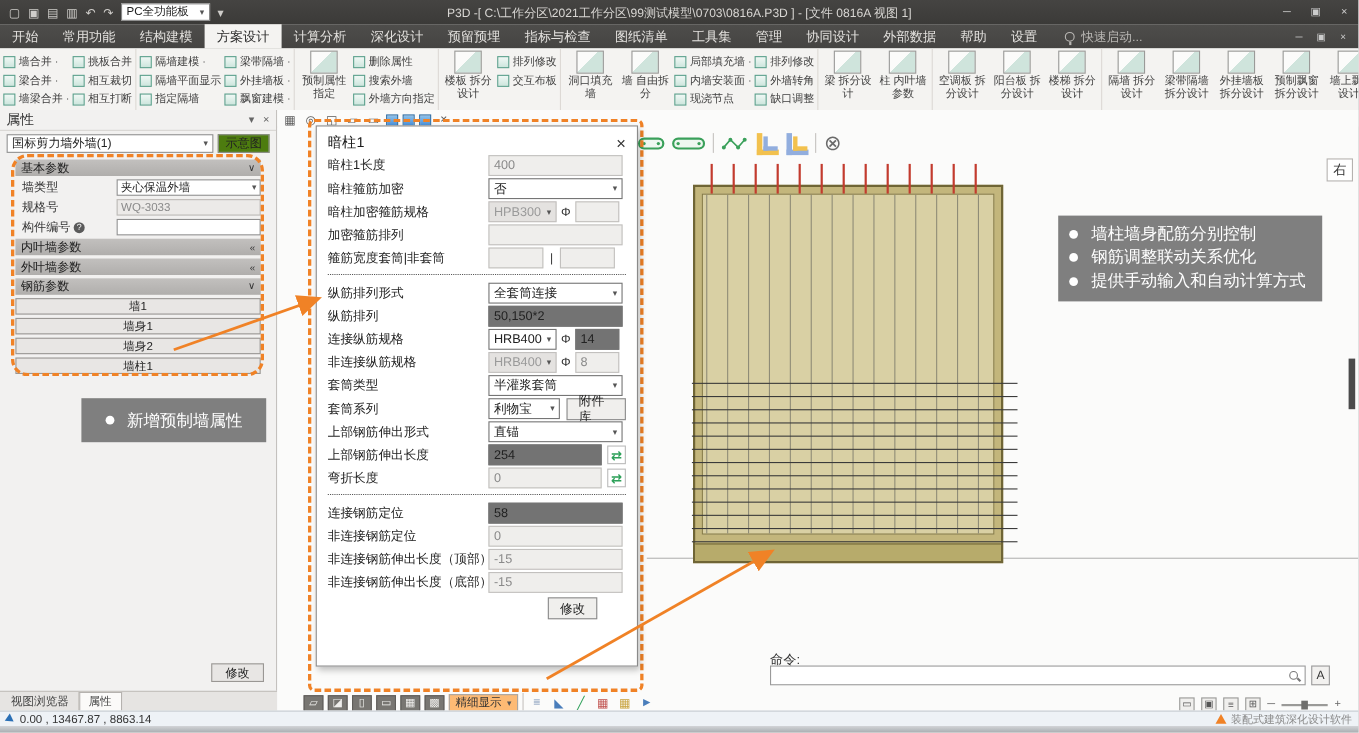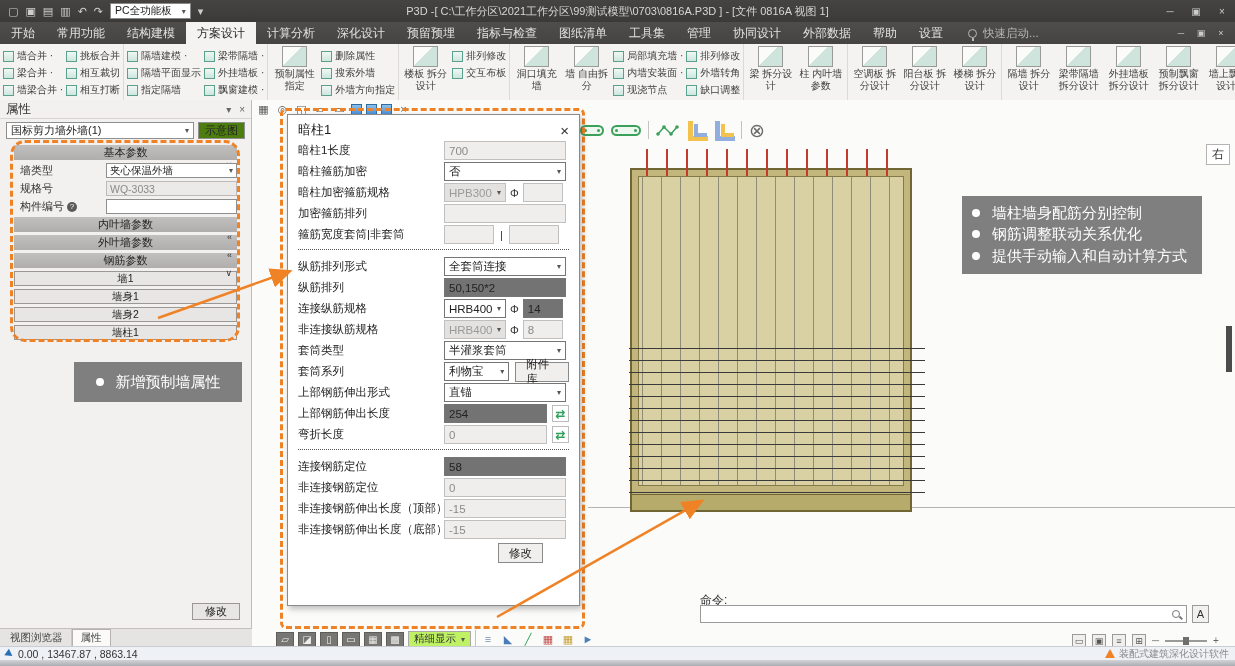--- a/index.html
+++ b/index.html
@@ -39,21 +39,21 @@
 
 
 #leftpanel { position:absolute; left:0; top:100px; width:252px; height:528px; background:#f2f1f0; border-right:1px solid #bfbcb9; }
 .pp-header { height:19px; display:flex; align-items:center; padding:0 6px; font-size:12.5px; color:#333; border-bottom:1px solid #d8d5d2; }
 .pp-hicons { margin-left:auto; display:flex; gap:8px; font-size:10px; color:#666; }
 .pp-combo-row { display:flex; gap:4px; margin:3px 6px 6px 6px; }
 .pp-combo { flex:1; height:17px; background:#fff; border:1px solid #8f8f8f; font-size:11px; color:#222; display:flex; align-items:center; padding:0 4px; }
 .pp-combo .dd { margin-left:auto; font-size:8px; color:#555; }
 .pbtn { height:17px; border:1px solid #8f8f8f; background:#4d7c0f; font-size:11px; color:#222; display:flex; align-items:center; justify-content:center; padding:0 6px; cursor:default; }
 .pp-content { margin:0 14px; }
-.sect { height:15px; background:linear-gradient(#c2c0be,#b0aeac); display:flex; align-items:center; font-size:11px; color:#1d1d1d; padding:0 5px; margin-bottom:3px;flex-direction:column; }
+.sect { height:15px; background:linear-gradient(#c2c0be,#b0aeac); display:flex; align-items:center; font-size:11px; color:#1d1d1d; padding:0 5px; margin-bottom:3px; }
 .sect .sic { margin-left:auto; font-size:9px; color:#333; }
 .prow { display:flex; align-items:center; height:15px; margin:0 0 3px 6px; font-size:11px; color:#333; }
 .plabel { flex:0 0 86px; white-space:nowrap; display:flex; align-items:center; gap:3px; }
 .pctrl { flex:1; height:15px; border:1px solid #8f8f8f; background:#fff; font-size:10.5px; color:#222; display:flex; align-items:center; padding:0 3px; }
 .pctrl.dis { background:#eceae8; color:#8a8a8a; border-color:#bdbab7; }
 .pctrl .dd { margin-left:auto; font-size:8px; color:#555; }
 .help-ico { width:10px; height:10px; border-radius:50%; background:#5a5a5a; color:#fff; font-size:8px; display:flex; align-items:center; justify-content:center; }
 .rebar-btn { height:15px; border:1px solid #9a9794; background:#e8e6e4; font-size:10.5px; color:#222; display:flex; align-items:center; justify-content:center; margin-bottom:3px; cursor:default; }
 .pp-dashed { position:absolute; left:10px; top:40px; width:230px; height:202px; border:3px dashed #f08226; border-radius:15px; pointer-events:none; z-index:5; }
 .anno { position:absolute; background:#7f7f7f; color:#fff; z-index:20; }
@@ -101,21 +101,21 @@
 
 #cmd-label { position:absolute; left:448px; top:492px; font-size:12px; color:#333; }
 #cmd-input { position:absolute; left:448px; top:505px; width:487px; height:18px; background:#fff; border:1px solid #9a9a9a; display:flex; align-items:center; }
 .mag { margin-left:auto; margin-right:6px; width:8px; height:8px; border:1.5px solid #777; border-radius:50%; position:relative; }
 .mag::after { content:""; position:absolute; left:6px; top:6px; width:4px; height:1.5px; background:#777; transform:rotate(45deg); }
 #cmd-a { position:absolute; left:940px; top:505px; width:17px; height:18px; border:1px solid #9a9a9a; background:#f2f1ef; font-size:11px; color:#333; display:flex; align-items:center; justify-content:center; }
 
 
 #btoolbar { position:absolute; left:24px; top:530px; display:flex; gap:4px; align-items:center; }
 .bico { width:18px; height:15px; background:#787672; color:#efeeec; border:1px solid #5f5d5a; font-size:10px; display:flex; align-items:center; justify-content:center; }
-.bdrop { height:16px; border:1px solid #aaa7a4; background:#bef264; font-size:10.5px; color:#333; display:flex; align-items:center; gap:5px; padding:0 5px; }
+.bdrop { height:16px; border:1px solid #aaa7a4; background:#fdba74; font-size:10.5px; color:#333; display:flex; align-items:center; gap:5px; padding:0 5px; }
 .cico { width:16px; height:15px; font-size:11px; display:flex; align-items:center; justify-content:center; }
 #brtools { position:absolute; left:820px; top:534px; display:flex; gap:6px; align-items:center; }
 .pico { width:14px; height:13px; border:1px solid #9a9a98; background:#f0efed; font-size:9px; color:#555; display:flex; align-items:center; justify-content:center; }
 .slider { width:42px; height:2px; background:#9a9a98; position:relative; }
 .slider::after { content:""; position:absolute; left:18px; top:-3px; width:6px; height:8px; background:#6f6f6d; }
 
 
 #dlg-dash { position:absolute; left:280px; top:108px; width:305px; height:521px; border:3px dashed #f08226; border-radius:6px; z-index:40; pointer-events:none; }
 #dialog { position:absolute; left:287px; top:114px; width:293px; height:492px; background:#fff; border:1px solid #8a8a8a; box-shadow:2px 3px 6px rgba(0,0,0,.25); z-index:45; padding:4px 10px 6px 10px; }
 #dlg-titlerow { height:22px; display:flex; align-items:center; }
@@ -612,21 +612,21 @@
 
   <div id="dlg-dash"></div>
   <div id="dialog">
     <div id="dlg-titlerow">
       <span id="dlg-title">暗柱1</span>
       <span id="dlg-close">×</span>
     </div>
     <div id="dlg-fields">
         <div class="drow">
           <span class="dlabel">暗柱1长度</span>
-          <span class="din w-full dis">700</span>
+          <span class="din w-full dis">400</span>
         </div>
         <div class="drow">
           <span class="dlabel">暗柱箍筋加密</span>
           <span class="dsel w-full">
             <span>否</span>
             <span class="dd">▾</span>
           </span>
         </div>
         <div class="drow">
           <span class="dlabel">暗柱加密箍筋规格</span>

